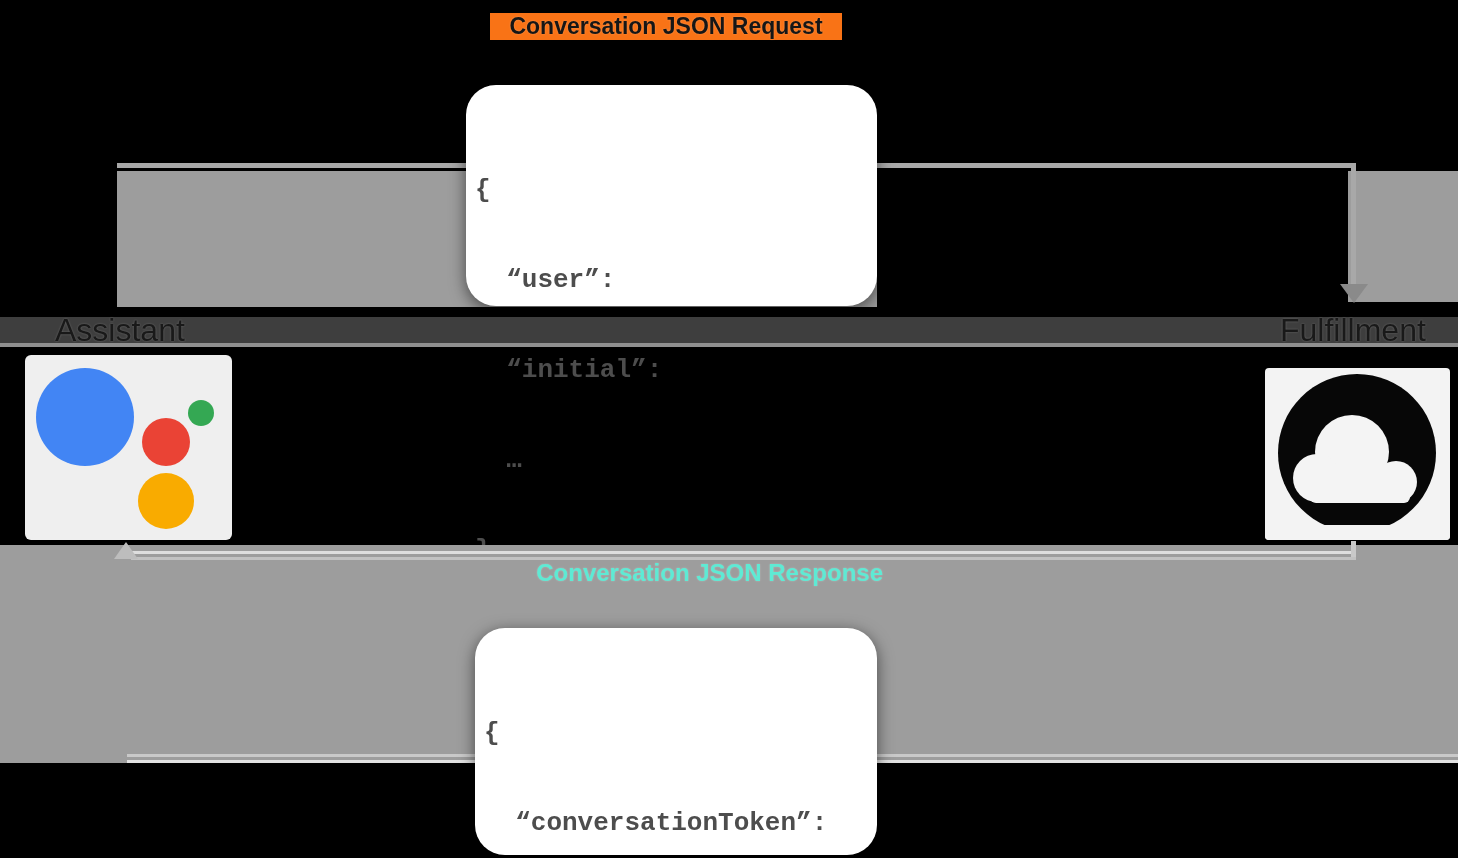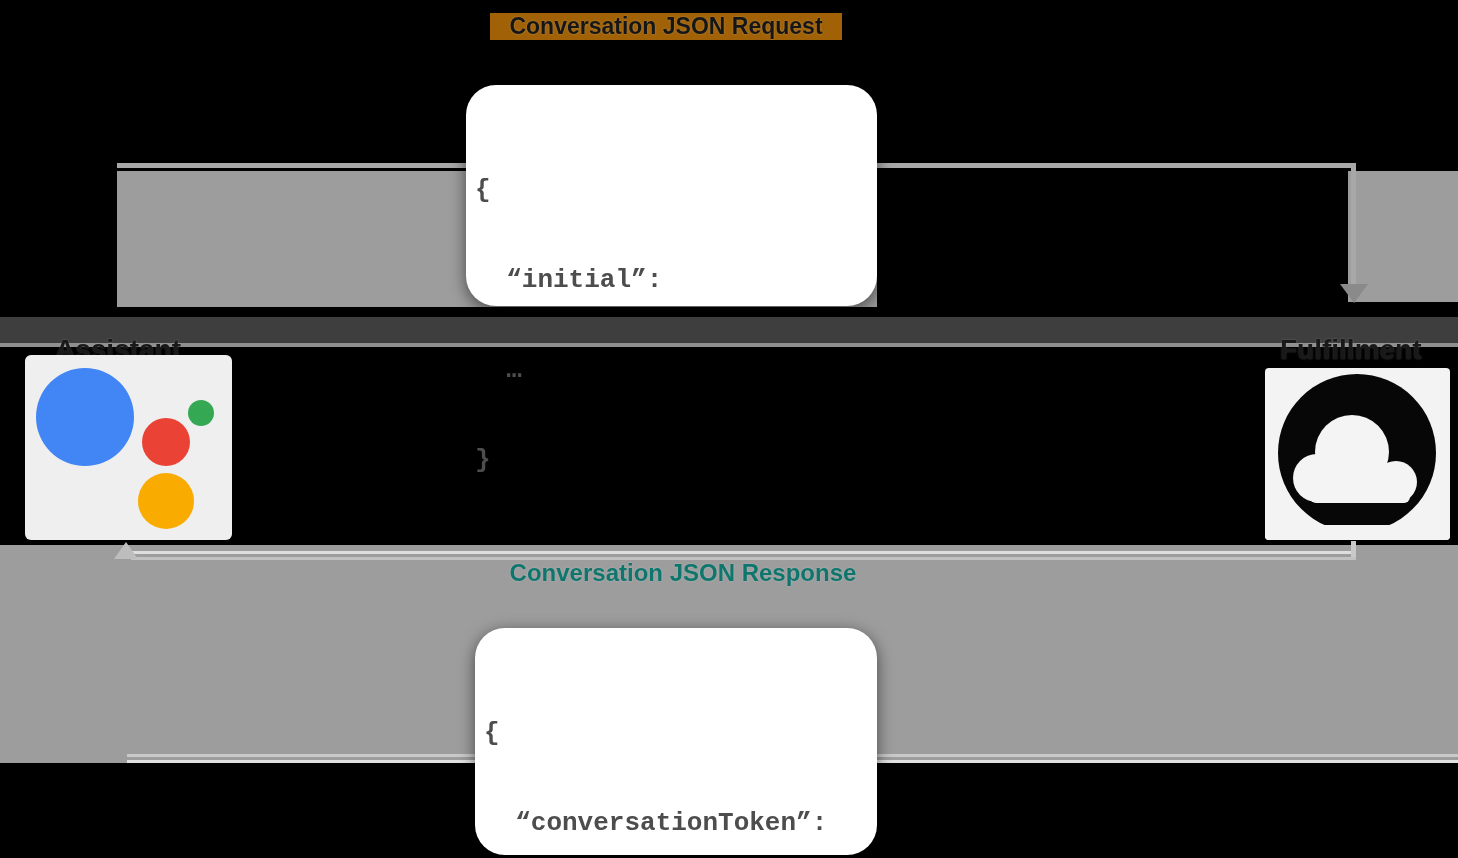--- a/index.html
+++ b/index.html
@@ -1,21 +1,21 @@
 <!DOCTYPE html>
 <html><head>
 <meta charset="utf-8">
 <style>
   html,body{margin:0;padding:0;background:#000;}
   #stage{position:relative;width:1458px;height:858px;background:#000;overflow:hidden;
          font-family:"Liberation Sans","DejaVu Sans",sans-serif;}
   .abs{position:absolute;}
 
   
-  .strip{background:#a16207;color:#161616;text-align:center;
+  .strip{background:#f97316;color:#161616;text-align:center;
          text-shadow:0 0 2px rgba(255,255,255,0.28);}
   #req-title{left:490px;top:13px;width:352px;height:27px;line-height:27px;
              font-size:23px;font-weight:600;}
   #req-subtitle{left:492px;top:43px;width:352px;height:28px;line-height:28px;
              font-size:22px;font-weight:500;}
 
   
   .band{background:#9d9d9d;}
   #band-top-left{left:117px;top:171px;width:760px;height:136px;}
   #band-top-right{left:1348px;top:171px;width:110px;height:131px;}
@@ -32,36 +32,36 @@
   #resp-line-3{left:127px;top:754px;width:1331px;background:#c9c9c9;}
   #resp-line-4{left:127px;top:760px;width:1331px;background:#e2e2e2;}
   #resp-stub{left:1351px;top:541px;width:5px;height:16px;background:#c9c9c9;}
   #resp-head{left:114px;top:542px;width:0;height:0;
              border-left:12px solid transparent;border-right:12px solid transparent;
              border-bottom:17px solid #bdbdbd;}
 
   
   #divider-band{left:0;top:317px;width:1458px;height:26px;background:#3e3e3e;}
   #divider-line{left:0;top:343px;width:1458px;height:4px;background:#8f8f8f;}
-  .actor-label{top:317px;height:26px;line-height:26px;font-size:28px;font-weight:700;
-               color:#191919;text-shadow:0 0 2px rgba(255,255,255,0.25);margin-top:20px;}
+  .actor-label{top:317px;height:26px;line-height:26px;font-size:32px;font-weight:400;
+               color:#191919;text-shadow:0 0 2px rgba(255,255,255,0.25);}
   #assistant-label{left:55px;}
   #fulfillment-label{left:1280px;width:153px;text-align:left;}
 
   
   .json-box{background:#ffffff;border-radius:30px;
             box-shadow:0 4px 16px rgba(0,0,0,0.55);}
   #req-box{left:466px;top:85px;width:411px;height:221px;}
   #resp-box{left:475px;top:628px;width:402px;height:227px;}
   .code{font-family:"Liberation Mono","DejaVu Sans Mono",monospace;font-weight:bold;
         font-size:26px;line-height:30px;color:#4d4d4d;white-space:pre;
         padding:30px 0 0 9px;}
 
   
-  .resp-label{left:483px;width:400px;text-align:center;color:#0f766e;
+  .resp-label{left:483px;width:400px;text-align:right;color:#5eead4;
               text-shadow:0 0 2px rgba(255,255,255,0.3);}
   #resp-title{top:559px;font-size:24px;font-weight:600;}
   #resp-subtitle{top:588px;font-size:22px;font-weight:500;}
 
   
   #assistant-tile{left:25px;top:355px;width:207px;height:185px;background:#efefef;
                   border-radius:6px;}
   .dot{position:absolute;border-radius:50%;}
   #a-blue{left:11px;top:13px;width:98px;height:98px;}
   #a-red{left:117px;top:63px;width:48px;height:48px;}
@@ -89,20 +89,21 @@
 
   <div class="abs band" id="band-top-left"></div>
   <div class="abs band" id="band-top-right"></div>
   <div class="abs" id="req-line-h"></div>
   <div class="abs" id="req-line-v"></div>
   <div class="abs" id="req-head"></div>
 
   <div class="abs json-box" id="req-box">
     <div class="code">
       <div>{</div>
+      <div>  “user”:</div>
       <div>  “initial”:</div>
       <div>  …</div>
       <div>}</div>
     </div>
   </div>
 
   <div class="abs" id="divider-band"></div>
   <div class="abs" id="divider-line"></div>
   <div class="abs actor-label" id="assistant-label">Assistant</div>
   <div class="abs actor-label" id="fulfillment-label">Fulfillment</div>

